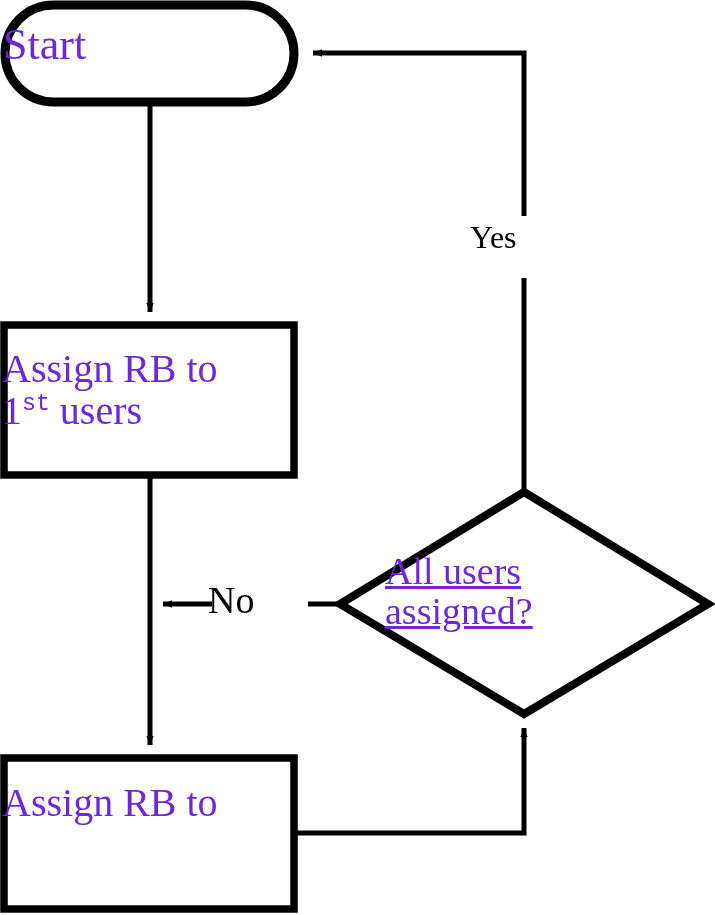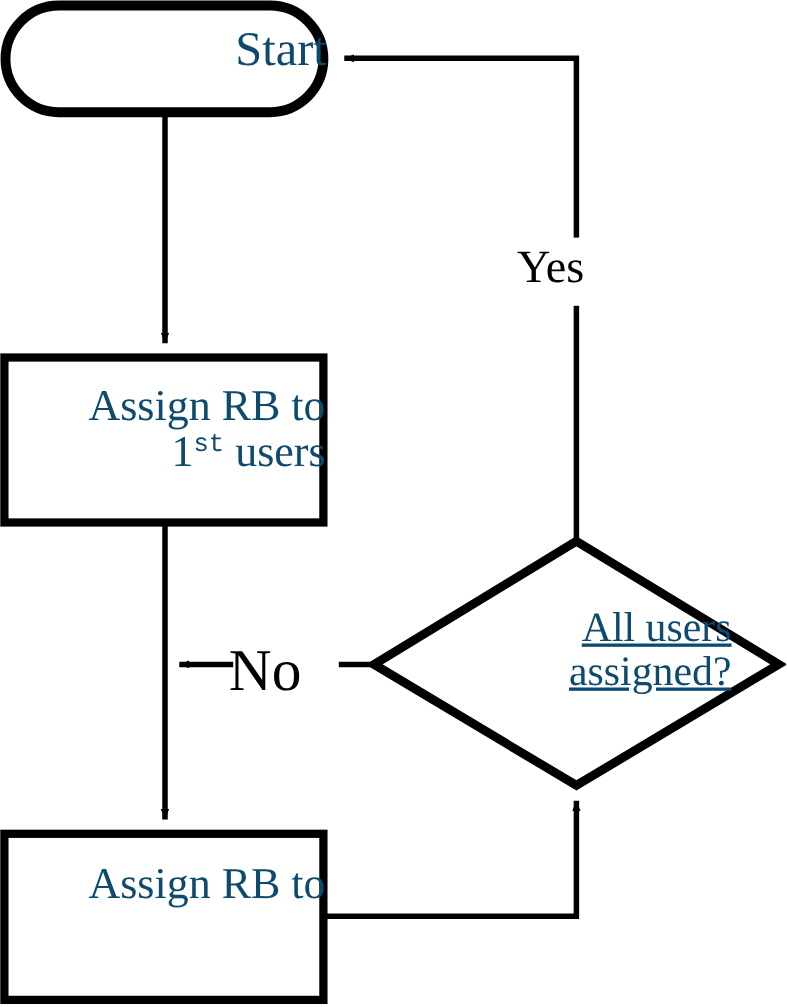--- a/index.html
+++ b/index.html
@@ -17,22 +17,22 @@
   }
   svg.flow {
     position: absolute;
     left: 0;
     top: 0;
     width: 715px;
     height: 915px;
   }
   .node-text {
     position: absolute;
-    text-align: right;
-    color: #0c4a6e;
+    text-align: left;
+    color: #6d28d9;
     line-height: 1.06;
     user-select: none;
     white-space: nowrap;
   }
   .edge-label {
     position: absolute;
     color: #000000;
     text-align: center;
     user-select: none;
     white-space: nowrap;
@@ -59,28 +59,28 @@
     left: 385px;
     top: 551px;
     width: 280px;
     font-size: 38px;
     text-decoration: underline;
   }
   #label-yes {
     left: 470px;
     top: 219px;
     width: 120px;
-    font-size: 42px;
+    font-size: 32px;
     text-align: left;
   }
   #label-no {
     left: 208px;
     top: 578px;
     width: 110px;
-    font-size: 54px;
+    font-size: 38px;
     text-align: left;
   }
   .sup {
     font-size: 0.58em;
     vertical-align: super;
     line-height: 0;
     font-family: Liberation Mono, monospace;
   }
   .ln2 { display: block; }
 </style>

